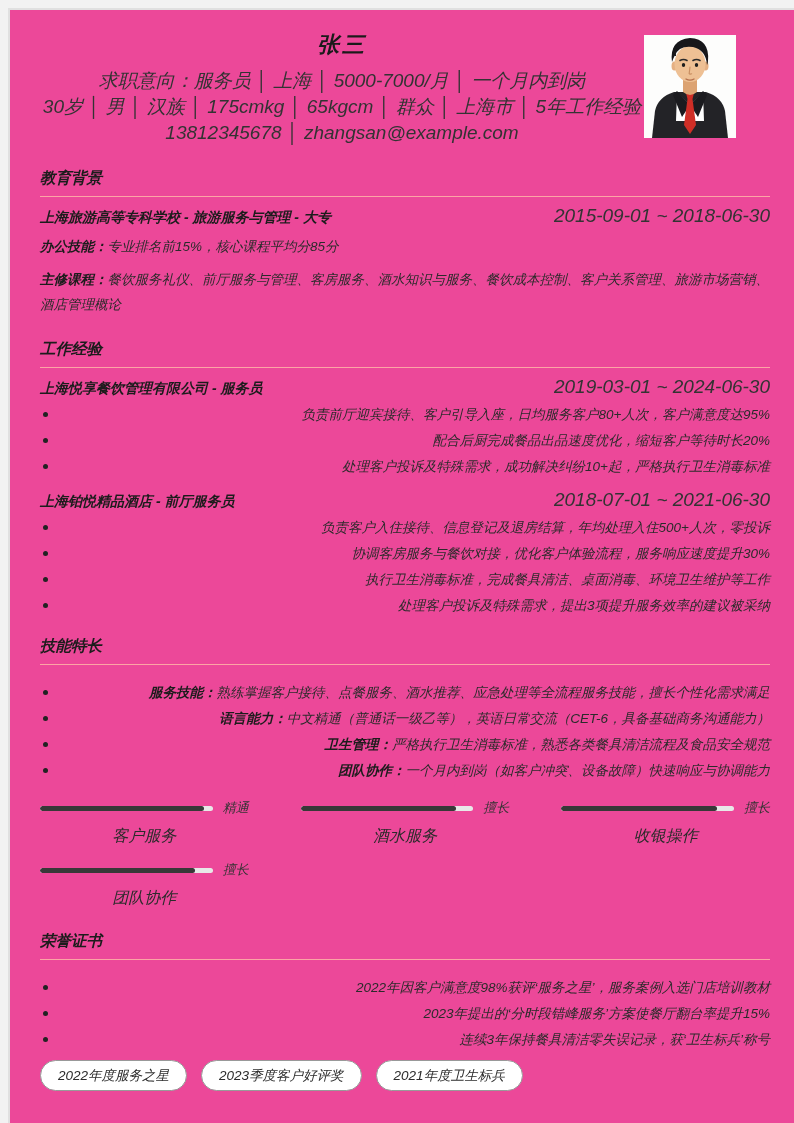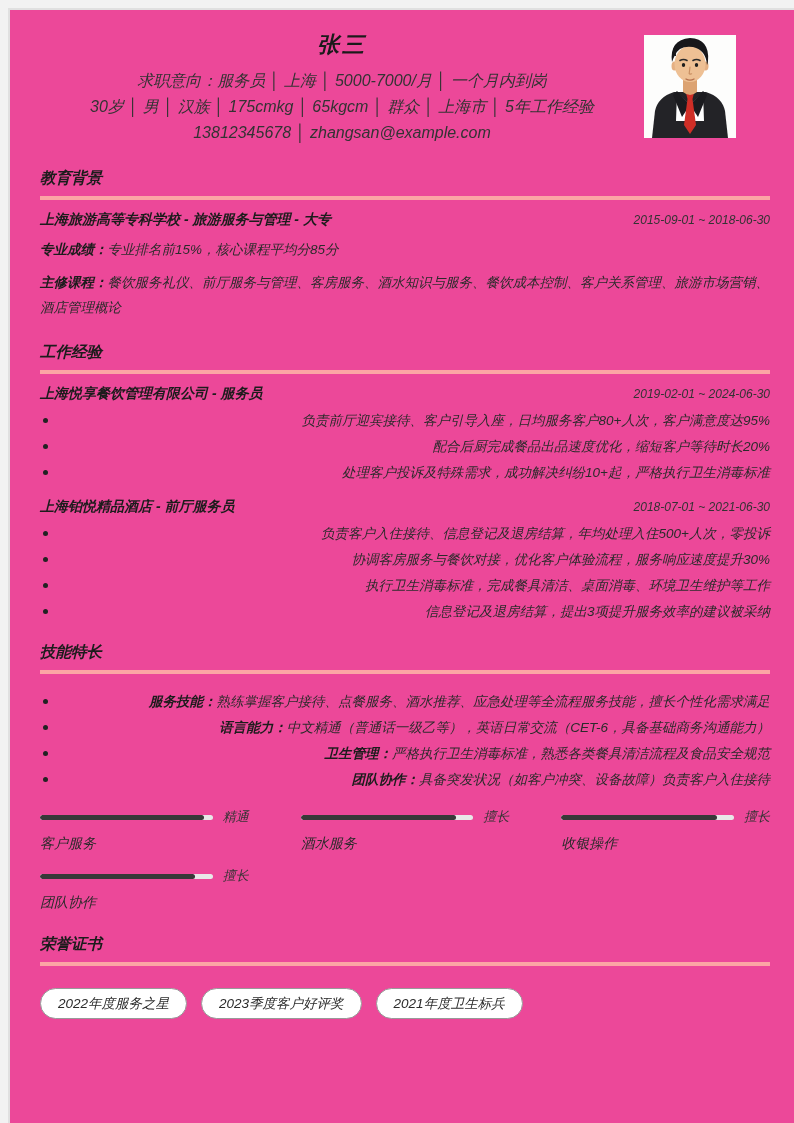--- a/index.html
+++ b/index.html
@@ -13,34 +13,34 @@
     padding:0 30px;
     overflow:hidden;
     font-family:"Liberation Sans","DejaVu Sans",sans-serif;
     color:#2b2b2b;
     font-style:italic;
   }
   
   .header { display:flex; align-items:flex-start; }
   .header-text { flex:1; text-align:center; padding-top:20px; }
   .name { font-size:22px; font-weight:bold; color:#1a1a1a; margin:0 0 8px; line-height:30px; letter-spacing:3px; }
-  .info-line { margin:0; font-size:16px; line-height:26px; color:#333; }
+  .info-line { margin:0; font-size:19px; line-height:26px; color:#333; }
   .photo { width:92px; height:103px; margin:25px 34px 0 0; flex:0 0 auto; }
   .photo svg { display:block; width:100%; height:100%; }
   
   .section { margin-top:22px; }
   .sec-title {
     margin:0; font-size:15.5px; font-weight:bold; color:#1c1c1c;
-    line-height:20px; padding-bottom:8px; border-bottom:4px solid #fca5a5;
+    line-height:20px; padding-bottom:8px; border-bottom:1px solid #fca5a5;
   }
   .sec-body { padding-top:10px; }
   .entry-head { display:flex; justify-content:space-between; align-items:baseline; line-height:18px; }
   .entry-head.second { margin-top:16px; }
   .entry-title { font-weight:bold; font-size:14px; color:#1c1c1c; }
-  .entry-date { font-size:12px; color:#333;text-align:right; }
+  .entry-date { font-size:19px; color:#333;text-align:right; }
   .labeled { margin:8px 0 0; font-size:13.5px; line-height:25px; }
   .labeled b { color:#1c1c1c; }
   
   ul.bullets { list-style:none; margin:0; padding:0;text-align:right; }
   ul.bullets li {
     position:relative; padding-left:19px;
     font-size:13.5px; line-height:17px; margin-top:9px;
   }
   ul.bullets li::before {
     content:""; position:absolute; left:3px; top:6px;
@@ -49,21 +49,21 @@
   ul.bullets li b { color:#1c1c1c; }
   
   .bars-grid {
     display:grid; grid-template-columns:repeat(3,1fr);
     column-gap:52px; row-gap:14px; margin-top:20px;
   }
   .bar-row { display:flex; align-items:center; gap:10px; }
   .bar-track { flex:1; height:5px; background:#e8e8e8; border-radius:3px; overflow:hidden; }
   .bar-fill { height:100%; background:#383838; border-radius:3px; }
   .bar-level { font-size:13px; color:#333; white-space:nowrap; }
-  .bar-name { margin-top:9px; font-size:14px; color:#2b2b2b; }
+  .bar-name { margin-top:9px; font-size:16px; color:#2b2b2b;text-align:center; }
   
   .tags { display:flex; gap:14px; margin-top:12px; }
   .tag {
     display:inline-block; border:1px solid #999; border-radius:16px;
     padding:6px 17px; font-size:13.5px; color:#2b2b2b; background:#fff;
     line-height:17px;
   }
 </style>
 </head>
 <body>
@@ -113,58 +113,58 @@
     </div>
   </div>
 
   <div class="section">
     <h2 class="sec-title">教育背景</h2>
     <div class="sec-body">
       <div class="entry-head">
         <span class="entry-title">上海旅游高等专科学校 - 旅游服务与管理 - 大专</span>
         <span class="entry-date">2015-09-01 ~ 2018-06-30</span>
       </div>
-      <p class="labeled"><b>专业成绩：</b><span>专业排名前15%，核心课程平均分85分</span></p>
+      <p class="labeled"><b>办公技能：</b><span>专业排名前15%，核心课程平均分85分</span></p>
       <p class="labeled"><b>主修课程：</b><span>餐饮服务礼仪、前厅服务与管理、客房服务、酒水知识与服务、餐饮成本控制、客户关系管理、旅游市场营销、酒店管理概论</span></p>
     </div>
   </div>
 
   <div class="section">
     <h2 class="sec-title">工作经验</h2>
     <div class="sec-body">
       <div class="entry-head">
         <span class="entry-title">上海悦享餐饮管理有限公司 - 服务员</span>
-        <span class="entry-date">2019-02-01 ~ 2024-06-30</span>
+        <span class="entry-date">2019-03-01 ~ 2024-06-30</span>
       </div>
       <ul class="bullets">
         <li>负责前厅迎宾接待、客户引导入座，日均服务客户80+人次，客户满意度达95%</li>
         <li>配合后厨完成餐品出品速度优化，缩短客户等待时长20%</li>
         <li>处理客户投诉及特殊需求，成功解决纠纷10+起，严格执行卫生消毒标准</li>
       </ul>
       <div class="entry-head second">
         <span class="entry-title">上海铂悦精品酒店 - 前厅服务员</span>
         <span class="entry-date">2018-07-01 ~ 2021-06-30</span>
       </div>
       <ul class="bullets">
         <li>负责客户入住接待、信息登记及退房结算，年均处理入住500+人次，零投诉</li>
         <li>协调客房服务与餐饮对接，优化客户体验流程，服务响应速度提升30%</li>
         <li>执行卫生消毒标准，完成餐具清洁、桌面消毒、环境卫生维护等工作</li>
-        <li>信息登记及退房结算，提出3项提升服务效率的建议被采纳</li>
+        <li>处理客户投诉及特殊需求，提出3项提升服务效率的建议被采纳</li>
       </ul>
     </div>
   </div>
 
   <div class="section">
     <h2 class="sec-title">技能特长</h2>
     <div class="sec-body">
       <ul class="bullets">
         <li><b>服务技能：</b><span>熟练掌握客户接待、点餐服务、酒水推荐、应急处理等全流程服务技能，擅长个性化需求满足</span></li>
         <li><b>语言能力：</b><span>中文精通（普通话一级乙等），英语日常交流（CET-6，具备基础商务沟通能力）</span></li>
         <li><b>卫生管理：</b><span>严格执行卫生消毒标准，熟悉各类餐具清洁流程及食品安全规范</span></li>
-        <li><b>团队协作：</b><span>具备突发状况（如客户冲突、设备故障）负责客户入住接待</span></li>
+        <li><b>团队协作：</b><span>一个月内到岗（如客户冲突、设备故障）快速响应与协调能力</span></li>
       </ul>
       <div class="bars-grid">
         <div class="bar-item">
           <div class="bar-row">
             <div class="bar-track">
                 <div class="bar-fill" style="width: 95%;"></div>
               </div>
             <span class="bar-level">精通</span>
           </div>
           <div class="bar-name">客户服务</div>
@@ -196,20 +196,25 @@
           </div>
           <div class="bar-name">团队协作</div>
         </div>
       </div>
     </div>
   </div>
 
   <div class="section">
     <h2 class="sec-title">荣誉证书</h2>
     <div class="sec-body">
+      <ul class="bullets">
+        <li>2022年因客户满意度98%获评‘服务之星’，服务案例入选门店培训教材</li>
+        <li>2023年提出的‘分时段错峰服务’方案使餐厅翻台率提升15%</li>
+        <li>连续3年保持餐具清洁零失误记录，获‘卫生标兵’称号</li>
+      </ul>
       <div class="tags">
         <span class="tag">2022年度服务之星</span>
         <span class="tag">2023季度客户好评奖</span>
         <span class="tag">2021年度卫生标兵</span>
       </div>
     </div>
   </div>
 
 </div>
 

